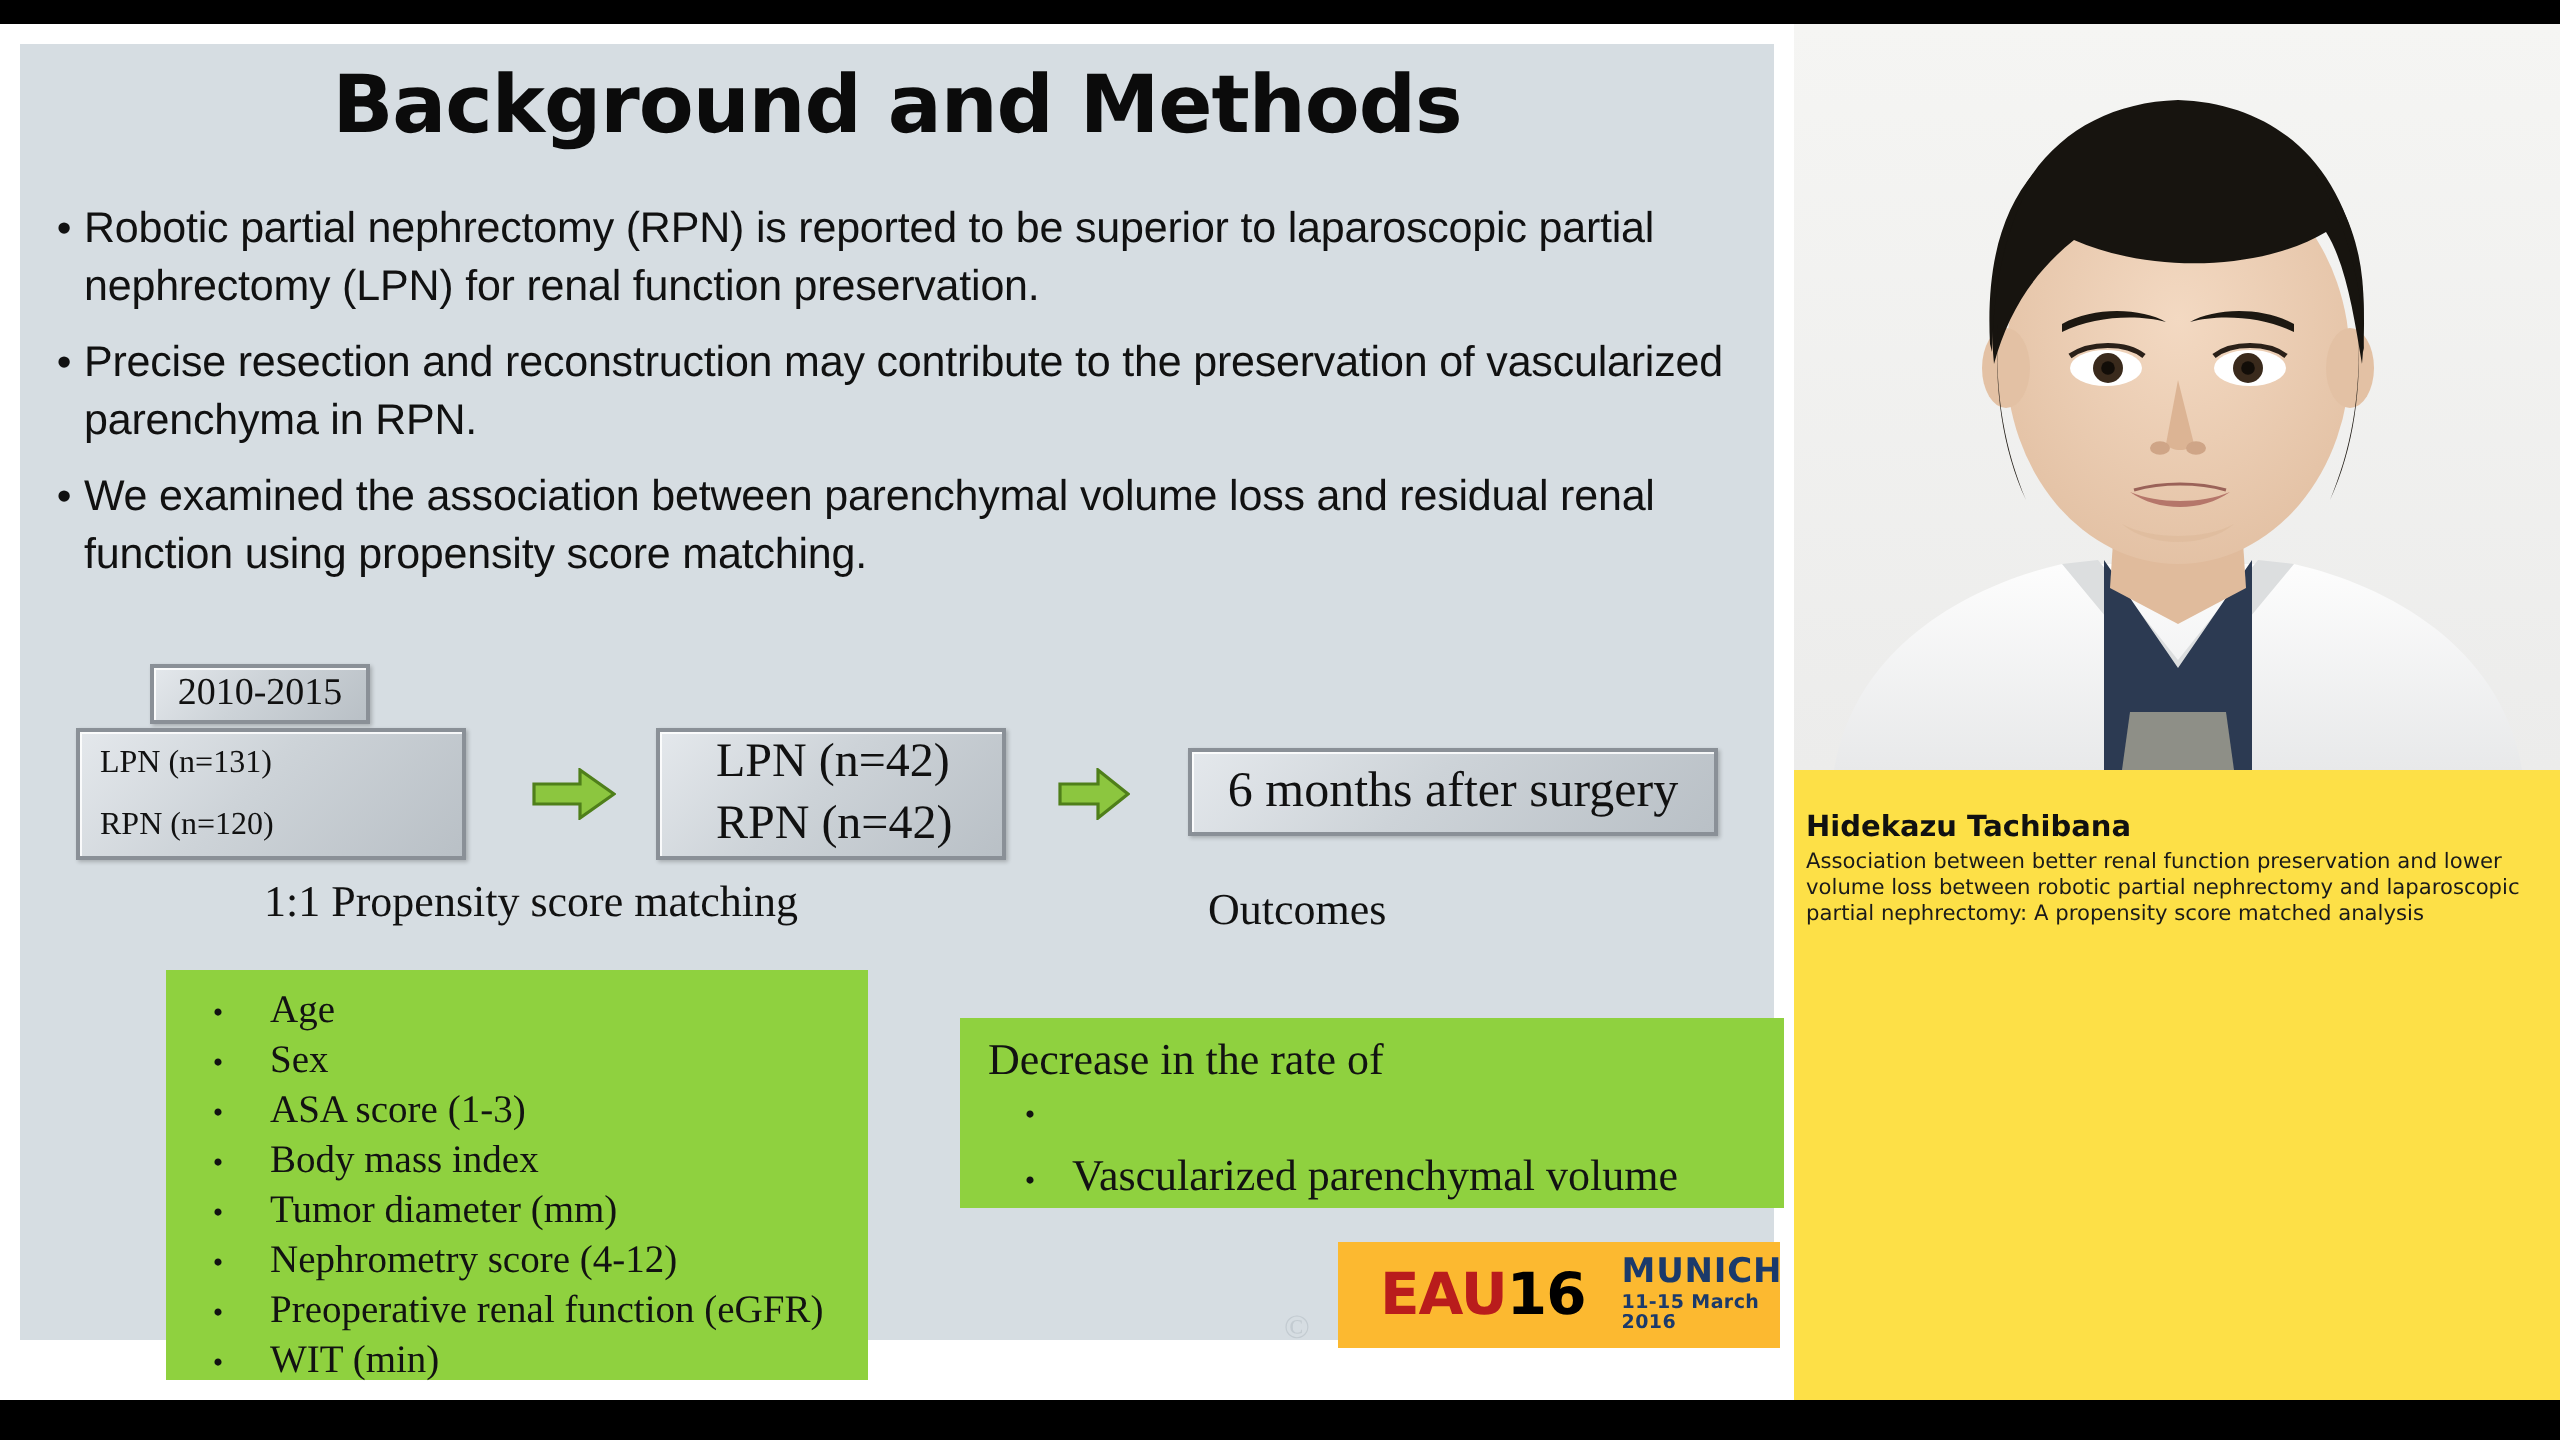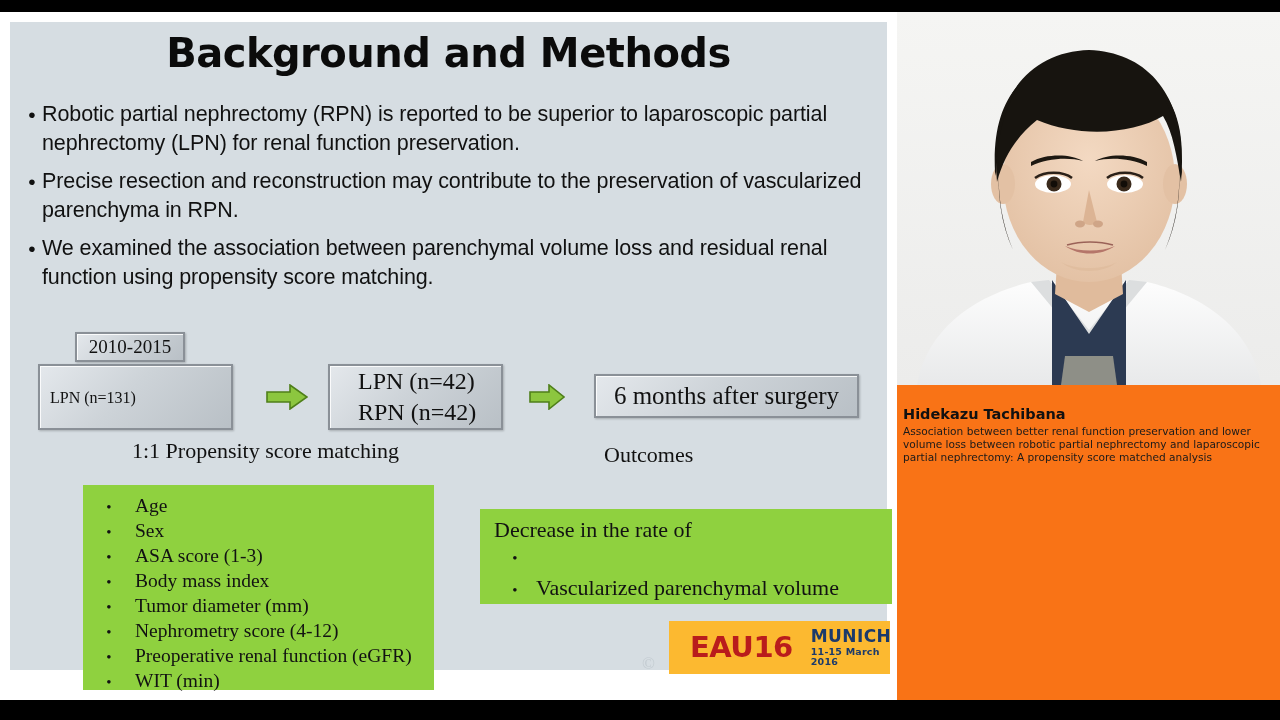--- a/index.html
+++ b/index.html
@@ -125,38 +125,38 @@
     position:absolute; left:659px; top:599px; width:221px; height:53px;
     background:#fcb930;
     display:flex; align-items:center; padding-left:21px;
   }
   .eau-mark {
     font-family:"DejaVu Sans", sans-serif;
     font-weight:700; font-size:29px; letter-spacing:-0.5px;
     line-height:1;
   }
   .eau-e { color:#b91c1c; }
-  .eau-16 { color:#b91c1c; }
+  .eau-16 { color:#000000; }
   .eau-divider {
     width:2px; height:31px; background:#e8a81f; margin:0 9px 0 9px;
   }
   .eau-right { line-height:1.05; }
   .eau-city {
     font-family:"DejaVu Sans", sans-serif; font-weight:700;
     font-size:17px; color:#1b3a6b; letter-spacing:0.4px;
   }
   .eau-dates {
     font-family:"DejaVu Sans", sans-serif; font-weight:700;
     font-size:9.5px; color:#1b3a6b; letter-spacing:0.2px; margin-top:2px;
   }
 
   
   .side-panel {
     position:absolute; left:897px; top:12px; width:383px; height:688px;
-    background:#f97316;
+    background:#fde047;
   }
   .portrait {
     position:absolute; left:0; top:0; width:383px; height:373px;
     background:#f2f2f0; overflow:hidden;
   }
   .portrait svg { display:block; }
 
   .presenter-name {
     position:absolute; left:6px; top:394px; width:370px;
     font-family:"DejaVu Sans", sans-serif;
@@ -195,20 +195,21 @@
     </div>
 
     <div class="flow">
 
       <div class="grad-box box-year">
         <span>2010-2015</span>
       </div>
 
       <div class="grad-box box-cohort1">
         <span>LPN (n=131)</span>
+        <span>RPN (n=120)</span>
       </div>
 
       <span class="arrow arrow-1">
         <svg width="42" height="26" viewBox="0 0 42 26">
           <polygon points="1,8 24,8 24,1 41,13 24,25 24,18 1,18" fill="#8cc63f" stroke="#4f7f1a" stroke-width="1.6"></polygon>
         </svg>
       </span>
 
       <div class="grad-box box-cohort2">
         <span>LPN (n=42)</span>

